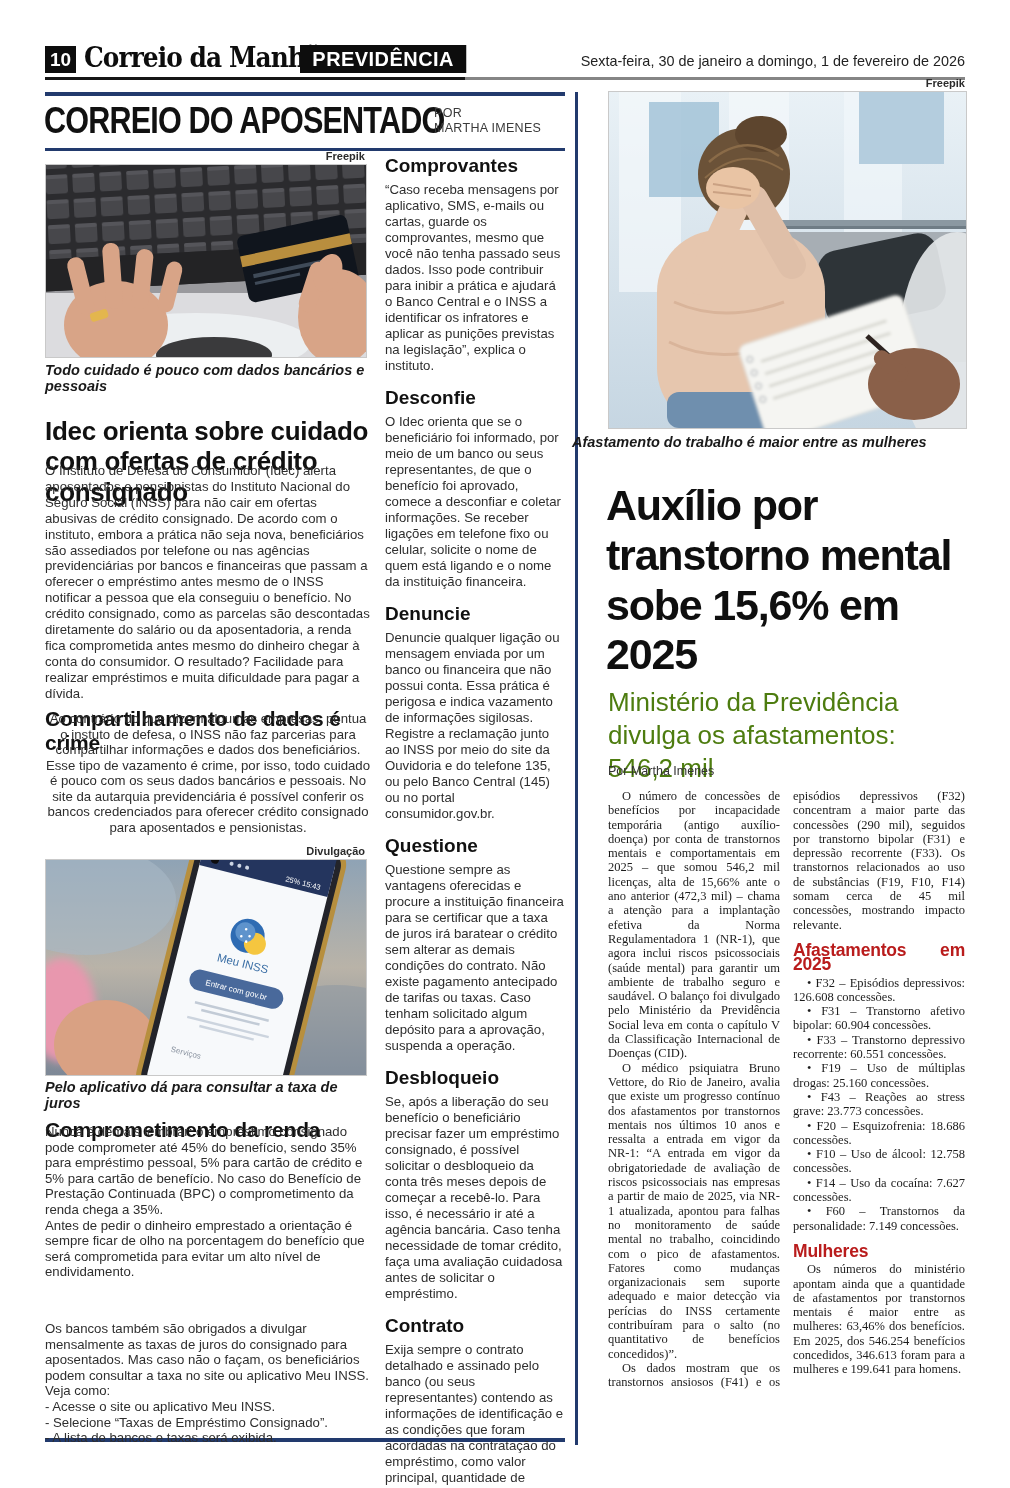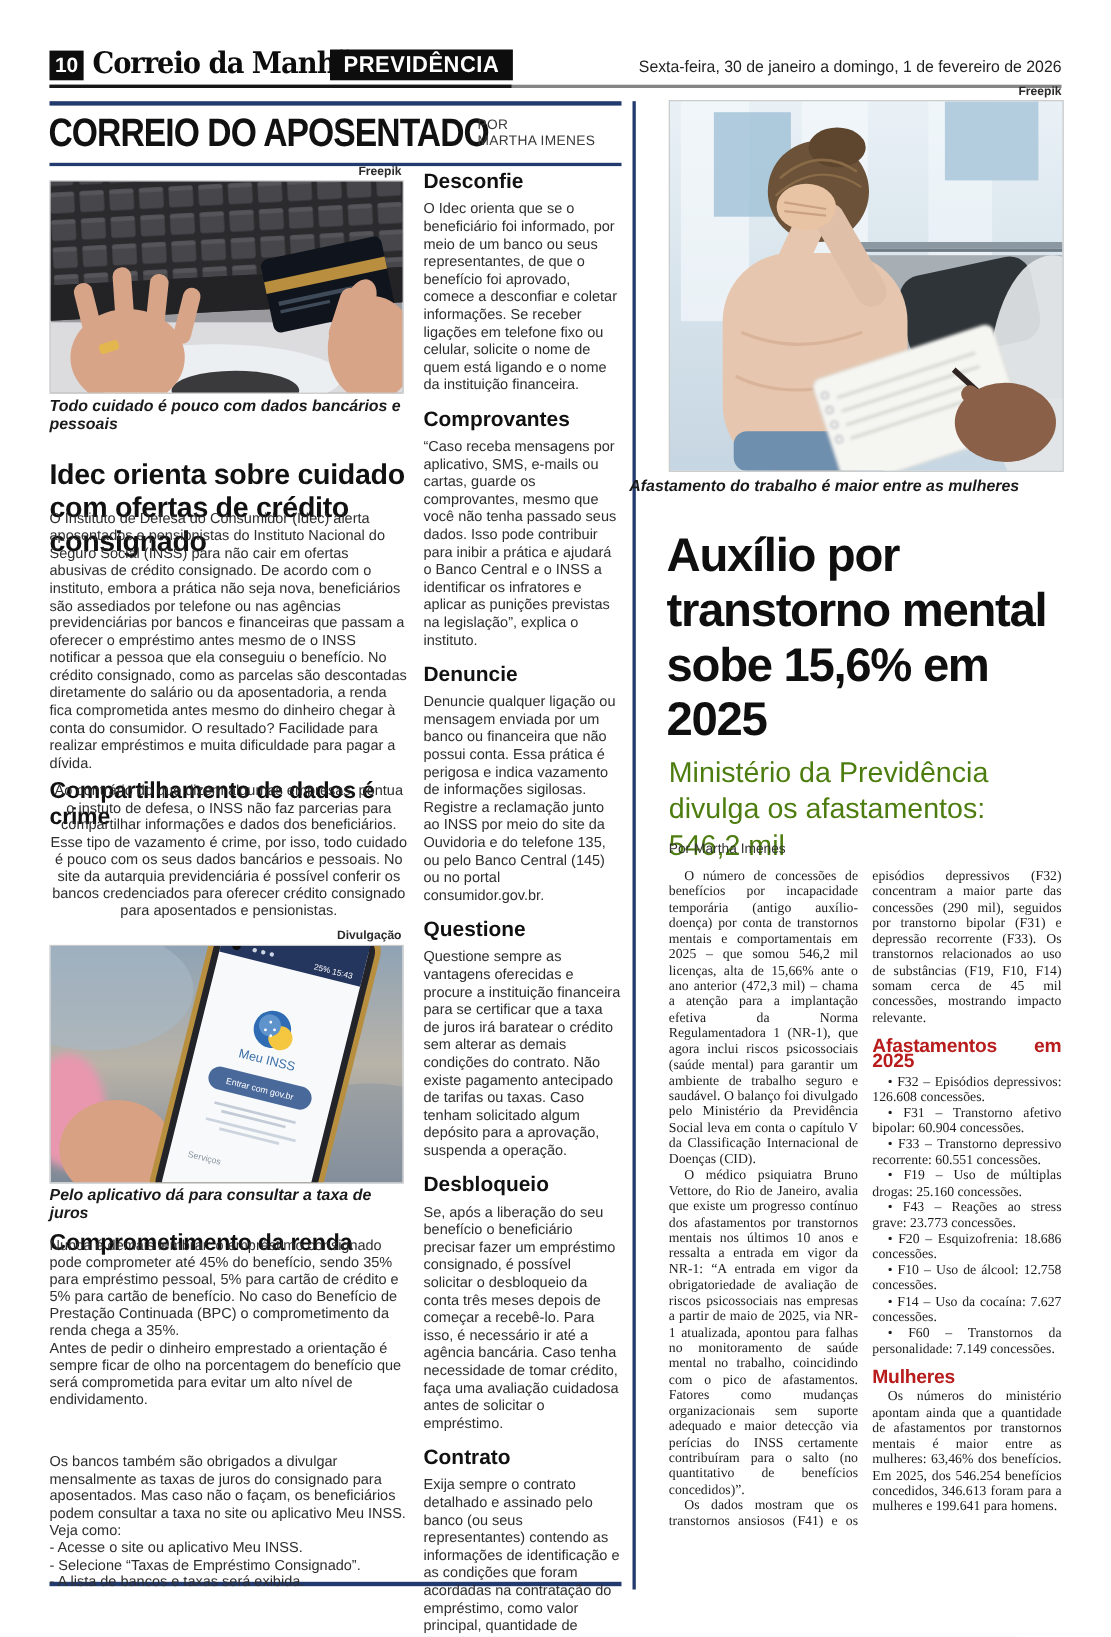--- a/index.html
+++ b/index.html
@@ -204,26 +204,26 @@
 
   <div class="abs body-sans p-taxa">
     <p>Os bancos também são obrigados a divulgar mensalmente as taxas de juros do consignado para aposentados. Mas caso não o façam, os beneficiários podem consultar a taxa no site ou aplicativo Meu INSS.  Veja como:</p>
     <p>- Acesse o site ou aplicativo Meu INSS.</p>
     <p>- Selecione “Taxas de Empréstimo Consignado”.</p>
     <p>- A lista de bancos e taxas será exibida.</p>
   </div>
 
   <div class="abs mid-col">
     <section class="tip">
+      <h3>Comprovantes</h3>
+      <p>“Caso receba mensagens por aplicativo, SMS, e-mails ou cartas, guarde os comprovantes, mesmo que você não tenha passado seus dados. Isso pode contribuir para inibir a prática e ajudará o Banco Central e o INSS a identificar os infratores e aplicar as punições previstas na legislação”, explica o instituto.</p>
+    </section>
+    <section class="tip">
       <h3>Desconfie</h3>
       <p>O Idec orienta que se o beneficiário foi informado, por meio de um banco ou seus representantes, de que o benefício foi aprovado, comece a desconfiar e coletar informações. Se receber ligações em telefone fixo ou celular, solicite o nome de quem está ligando e o nome da instituição financeira.</p>
-    </section>
-    <section class="tip">
-      <h3>Comprovantes</h3>
-      <p>“Caso receba mensagens por aplicativo, SMS, e-mails ou cartas, guarde os comprovantes, mesmo que você não tenha passado seus dados. Isso pode contribuir para inibir a prática e ajudará o Banco Central e o INSS a identificar os infratores e aplicar as punições previstas na legislação”, explica o instituto.</p>
     </section>
     <section class="tip">
       <h3>Denuncie</h3>
       <p>Denuncie qualquer ligação ou mensagem enviada por um banco ou financeira que não possui conta. Essa prática é perigosa e indica vazamento de informações sigilosas. Registre a reclamação junto ao INSS por meio do site da Ouvidoria e do telefone 135, ou pelo Banco Central (145) ou no portal consumidor.gov.br.</p>
     </section>
     <section class="tip">
       <h3>Questione</h3>
       <p>Questione sempre as vantagens oferecidas e procure a instituição financeira para se certificar que a taxa de juros irá baratear o crédito sem alterar as demais condições do contrato. Não existe pagamento antecipado de tarifas ou taxas. Caso tenham solicitado algum depósito para a aprovação, suspenda a operação.</p>
     </section>
     <section class="tip">

